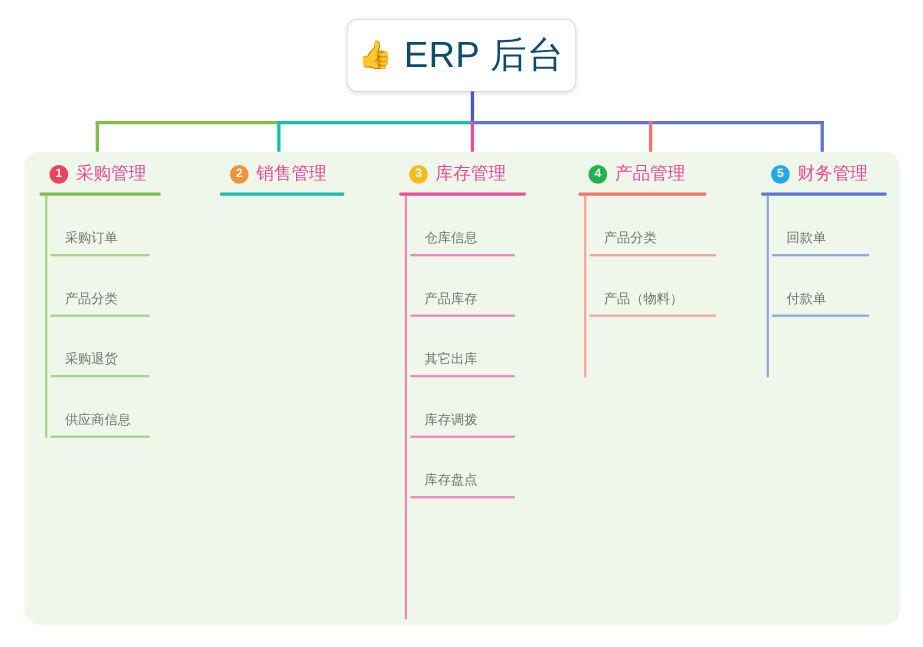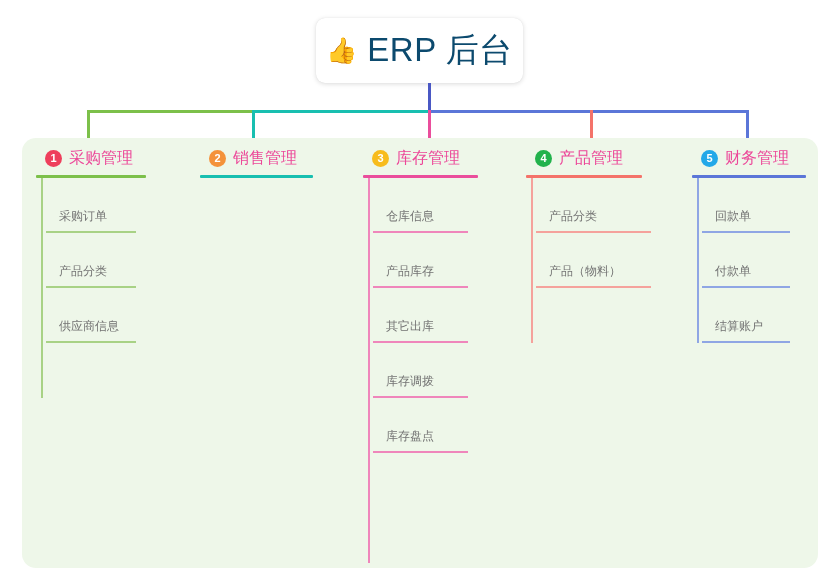--- a/index.html
+++ b/index.html
@@ -172,20 +172,24 @@
         <div class="spine" style="background: rgb(168, 210, 133); height: 220px;"></div>
         <div class="leaf">
           <span class="leaf-text">采购订单</span>
           <div class="leaf-rule" style="width: 90px; background: rgb(168, 210, 133);"></div>
         </div>
         <div class="leaf">
           <span class="leaf-text">产品分类</span>
           <div class="leaf-rule" style="width: 90px; background: rgb(168, 210, 133);"></div>
         </div>
         <div class="leaf">
+          <span class="leaf-text">采购退货</span>
+          <div class="leaf-rule" style="width: 90px; background: rgb(168, 210, 133);"></div>
+        </div>
+        <div class="leaf">
           <span class="leaf-text">供应商信息</span>
           <div class="leaf-rule" style="width: 90px; background: rgb(168, 210, 133);"></div>
         </div>
       </div>
     </div>
     <div class="column" style="left: 200px;">
       <div class="col-head">
         <span class="badge" style="background: rgb(244, 146, 58);">2</span>
         <span class="col-head-label">销售管理</span>
       </div>
@@ -248,19 +252,15 @@
       <div class="leaf-wrap">
         <div class="spine" style="background: rgb(143, 166, 228); height: 165px;"></div>
         <div class="leaf">
           <span class="leaf-text">回款单</span>
           <div class="leaf-rule" style="width: 88px; background: rgb(143, 166, 228);"></div>
         </div>
         <div class="leaf">
           <span class="leaf-text">付款单</span>
           <div class="leaf-rule" style="width: 88px; background: rgb(143, 166, 228);"></div>
         </div>
-        <div class="leaf">
-          <span class="leaf-text">结算账户</span>
-          <div class="leaf-rule" style="width: 88px; background: rgb(143, 166, 228);"></div>
-        </div>
       </div>
     </div>
   </div>
 
 </body></html>

